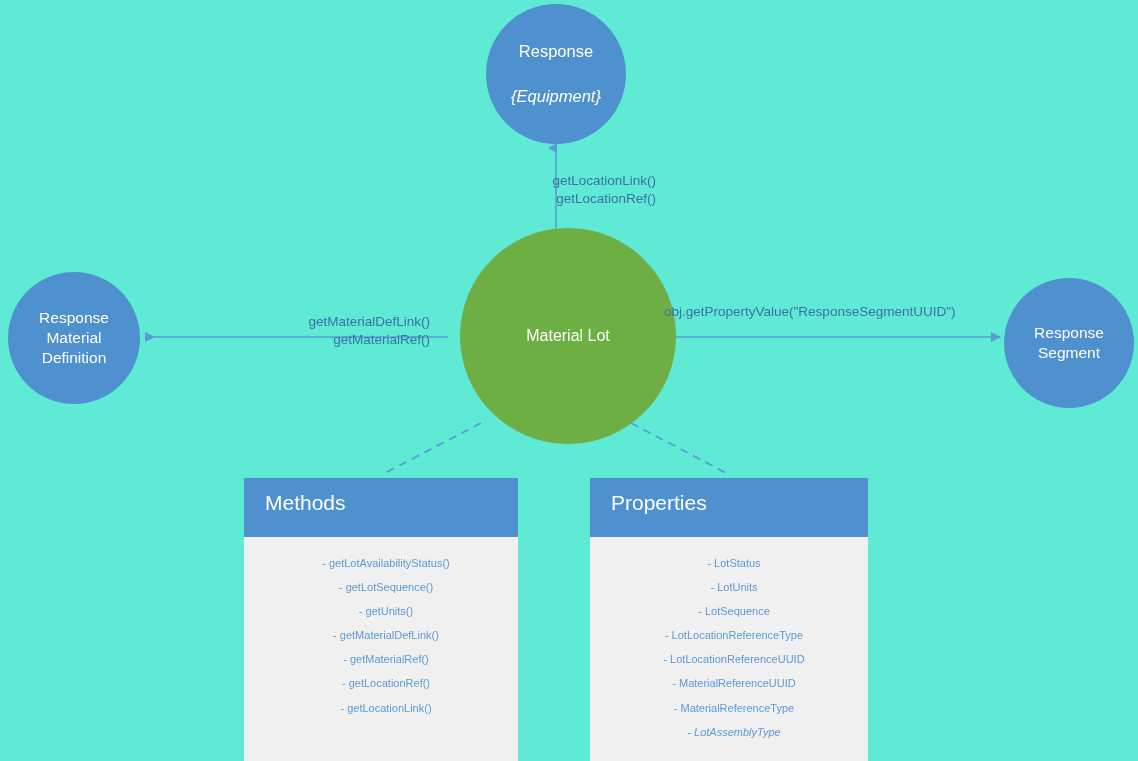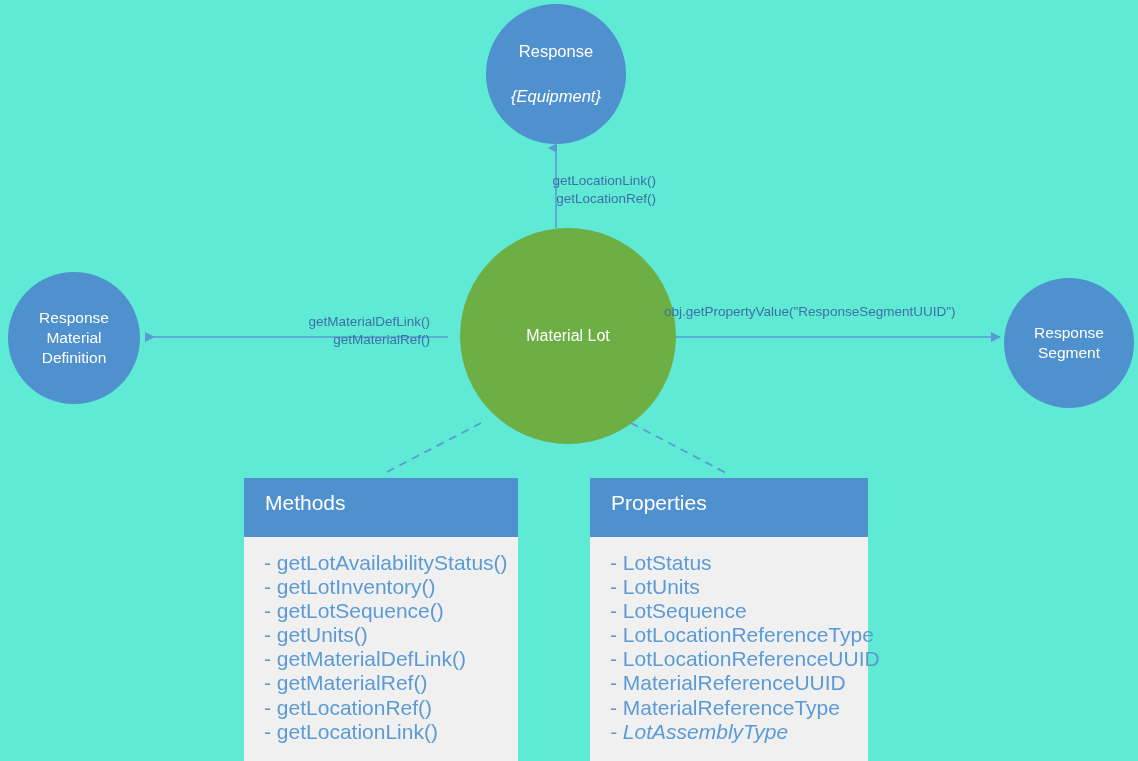--- a/index.html
+++ b/index.html
@@ -88,23 +88,24 @@
     box-sizing: border-box;
     height: 59px;
   }
   .class-box .members {
     background: #F0F0F0;
     padding: 14px 10px 14px 20px;
     box-sizing: border-box;
   }
   .class-box .member {
     color: #5B9BD5;
-    font-size: 21px;
+    font-size: 11px;
     line-height: 24.1px;
     white-space: nowrap;
+    text-align: center;
   }
   .class-box .member.ital { font-style: italic; }
 
   #box-methods    { left: 244px; top: 478px; width: 274px; }
   #box-methods .members { height: 262px; }
   #box-properties { left: 590px; top: 478px; width: 278px; }
   #box-properties .members { height: 286px; }
 </style>
 </head>
 <body>
@@ -166,21 +167,20 @@
   </div>
 
   <div class="edge-label" id="edge-label-right">
     <div>obj.getPropertyValue("ResponseSegmentUUID")</div>
   </div>
 
   <div class="class-box" id="box-methods">
     <div class="title-bar">Methods</div>
     <div class="members">
         <div class="member">- getLotAvailabilityStatus()</div>
-        <div class="member">- getLotInventory()</div>
         <div class="member">- getLotSequence()</div>
         <div class="member">- getUnits()</div>
         <div class="member">- getMaterialDefLink()</div>
         <div class="member">- getMaterialRef()</div>
         <div class="member">- getLocationRef()</div>
         <div class="member">- getLocationLink()</div>
       </div>
   </div>
 
   <div class="class-box" id="box-properties">

